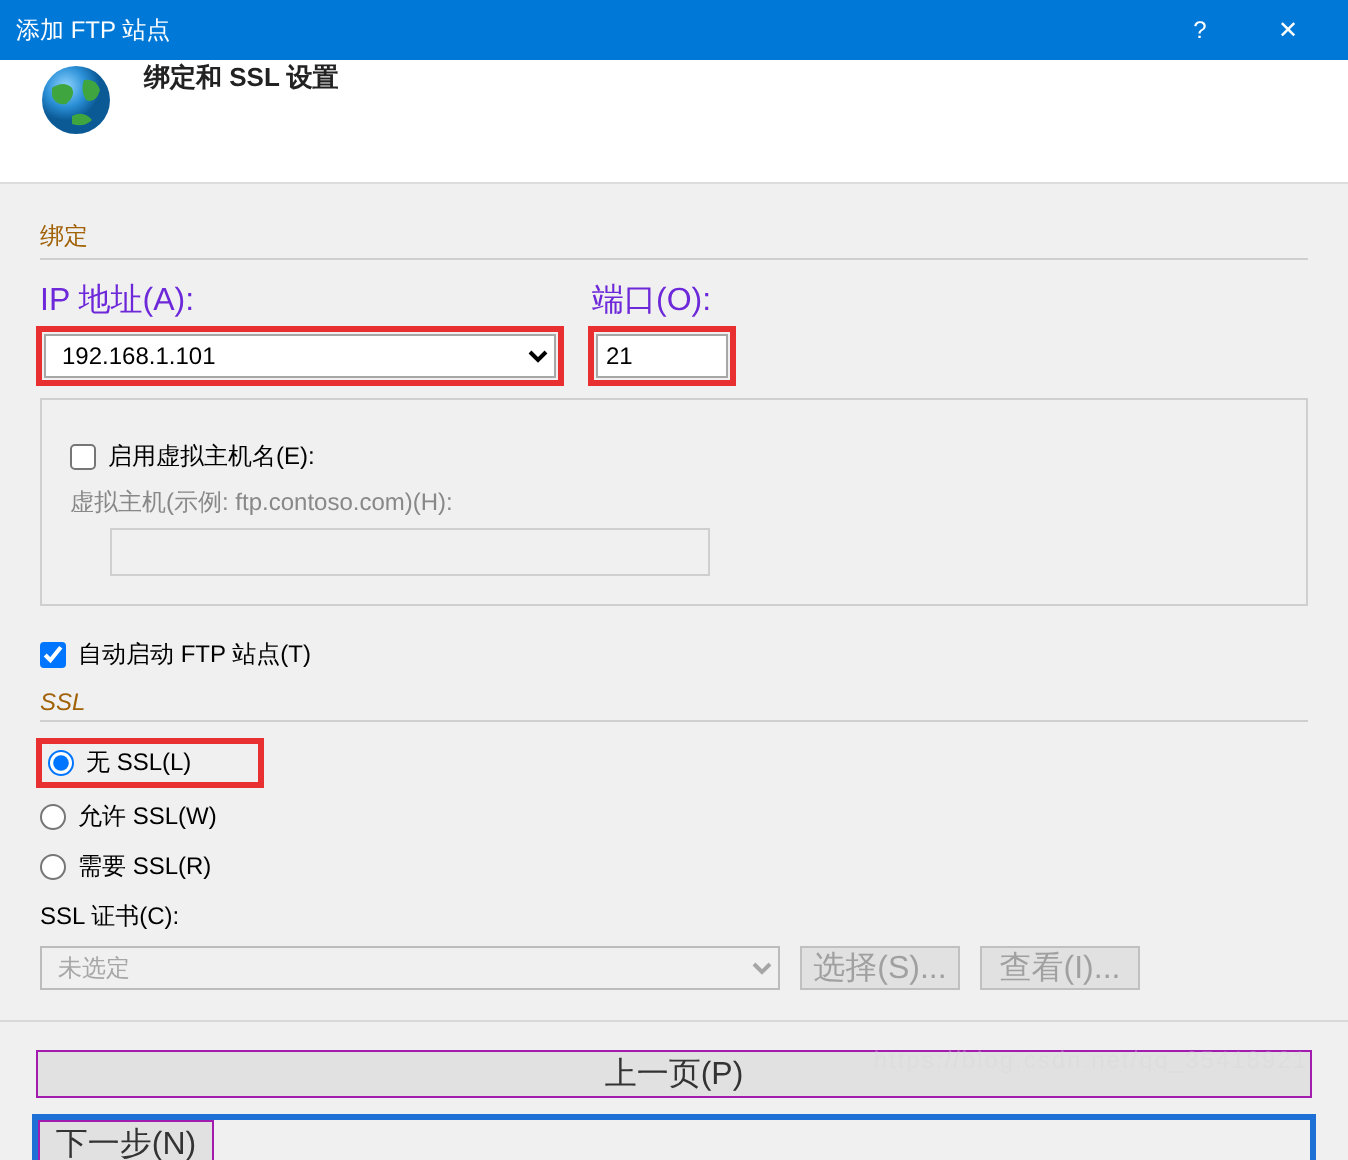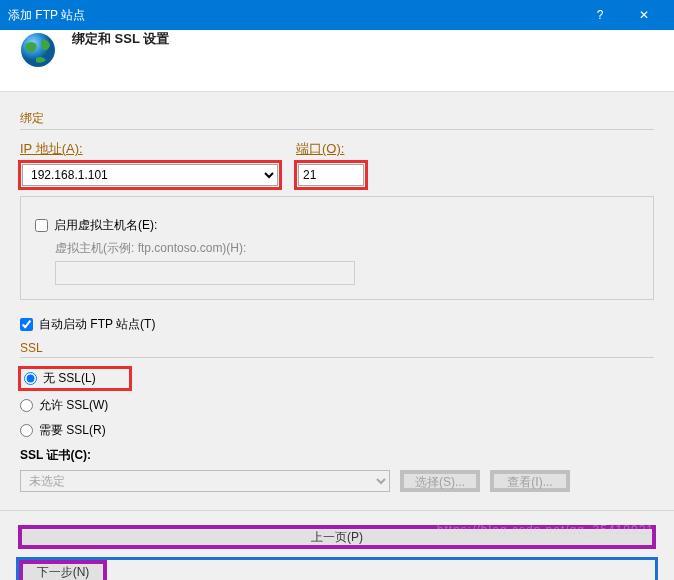--- a/index.html
+++ b/index.html
@@ -13,37 +13,37 @@
 .globe { width: 40px; height: 40px; }
 .header h1 { font-size: 13px; font-weight: bold; color: #222; }
 
 .content { padding: 18px 20px 8px; background: #f0f0f0; height: 418px; }
 
 .group-label { font-size: 12px; color: #a16207; margin-bottom: 2px; }
 .group-line { border-top: 1px solid #cfcfcf; margin-bottom: 10px; }
 
 fieldset { border: 1px solid #cfcfcf; padding: 10px 14px 14px; background: #f0f0f0; }
 fieldset .row { display: flex; gap: 16px; margin-bottom: 8px; }
-fieldset label.fld { display: block; font-size: 13px; color: #a16207; margin-bottom: 4px; text-decoration: underline; }
+fieldset label.fld { display: block; font-size: 16px; color: #6d28d9; margin-bottom: 4px; }
 select, input[type=text] { border: 1px solid #a7a7a7; background: #fff; height: 22px; padding: 0 4px; font-size: 12px; width: 100%; }
 select:disabled, input[type=text]:disabled { background: #f0f0f0; color: #888; }
 
 .hl-red { outline: 3px solid #e83030; outline-offset: -1px; }
 .hl-blue { outline: 3px solid #1e6fd6; outline-offset: -1px; }
 
 .chk-row { display: flex; align-items: center; gap: 6px; margin: 10px 0 6px; }
 .chk-row input[type=checkbox] { width: 13px; height: 13px; }
 .disabled-label { color: #888; }
 
 .radio-row { display: flex; align-items: center; gap: 6px; margin: 8px 0; }
 .radio-row input[type=radio] { width: 13px; height: 13px; }
 
 .cert-row { display: flex; gap: 10px; align-items: center; margin-top: 6px; }
 .cert-row select { width: 370px; }
-.btn { height: 22px; min-width: 80px; background: #e1e1e1; border: 4px solid #a21caf; color: #333; font-size: 12px; }
+.btn { height: 22px; min-width: 80px; background: #e1e1e1; border: 1px solid #a21caf; color: #333; font-size: 16px; }
 .btn:disabled { color: #a0a0a0; background: #e1e1e1; border-color: #c0c0c0; }
 
 .footer { border-top: 1px solid #d8d8d8; padding: 14px 18px; display: flex; justify-content: flex-end; gap: 10px; background: #f0f0f0; flex-direction: column; }
 .footer .btn { min-width: 88px; height: 24px; }
 
 .watermark { position: absolute; right: 20px; bottom: 43px; color: #d8d8d8; font-size: 12px; pointer-events: none; letter-spacing: 1px; opacity: 0.4; }
 
 .virtual-host-box { background: #f0f0f0; border: 1px solid #cfcfcf; height: 24px; width: 300px; margin-top: 4px; }
 </style>
 </head>
@@ -97,47 +97,47 @@
           <input type="text" value="21" style="">
         </div>
       </div>
     </div>
 
     <fieldset style="margin-top:6px;">
       <div class="chk-row">
         <input type="checkbox" style="">
         <span>启用虚拟主机名(E):</span>
       </div>
-      <div class="disabled-label" style="margin-left:20px;">虚拟主机(示例: ftp.contoso.com)(H):</div>
+      <div class="disabled-label" style="">虚拟主机(示例: ftp.contoso.com)(H):</div>
       <div class="virtual-host-box" style="margin-left:20px;"></div>
     </fieldset>
   </fieldset>
 
   <div class="chk-row" style="margin-top:16px;">
     <input type="checkbox" checked="" style="">
     <span>自动启动 FTP 站点(T)</span>
   </div>
 
-  <div class="group-label" style="margin-top:8px;">SSL</div>
+  <div class="group-label" style="margin-top:8px;font-style:italic;">SSL</div>
   <div class="group-line"></div>
 
   <div class="radio-row hl-red" style="width:110px;padding:2px 4px;">
     <input type="radio" name="ssl" checked="" style="">
     <span>无 SSL(L)</span>
   </div>
   <div class="radio-row">
     <input type="radio" name="ssl" style="">
     <span>允许 SSL(W)</span>
   </div>
   <div class="radio-row">
     <input type="radio" name="ssl" style="">
     <span>需要 SSL(R)</span>
   </div>
 
-  <label class="fld" style="margin-top:8px;display:block;font-weight:bold;">SSL 证书(C):</label>
+  <label class="fld" style="margin-top:8px;display:block;">SSL 证书(C):</label>
   <div class="cert-row">
     <select disabled="">
       <option>未选定</option>
     </select>
     <button class="btn" disabled="">选择(S)...</button>
     <button class="btn" disabled="">查看(I)...</button>
   </div>
 
 </div>
 

